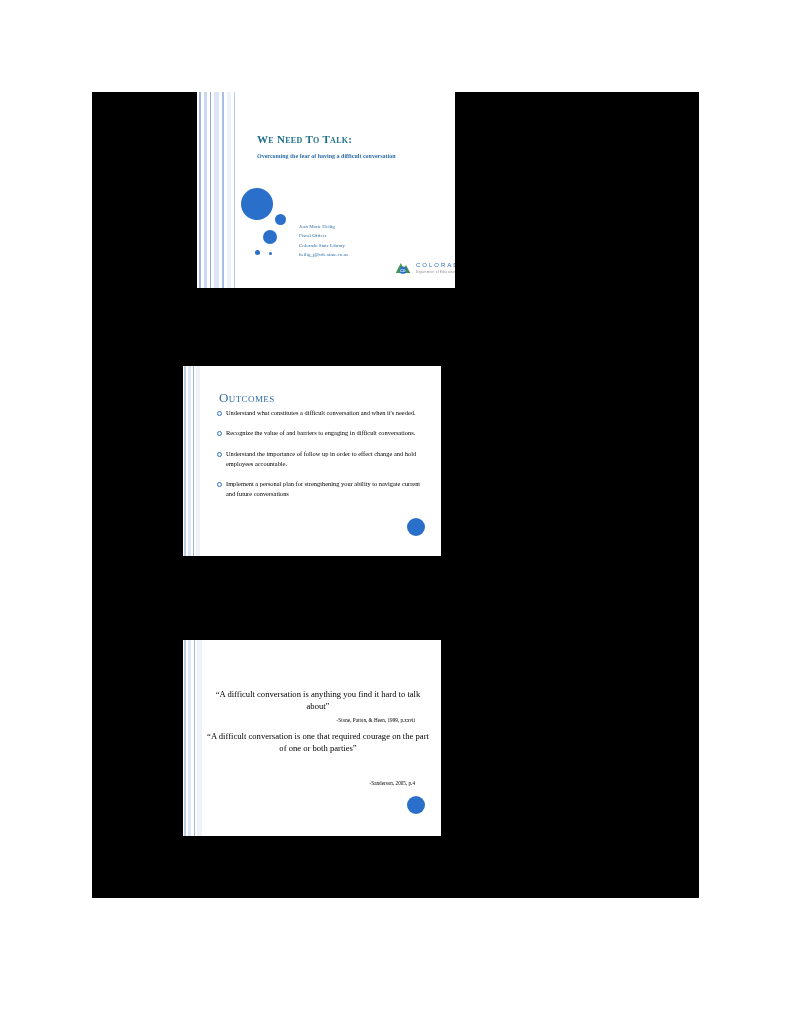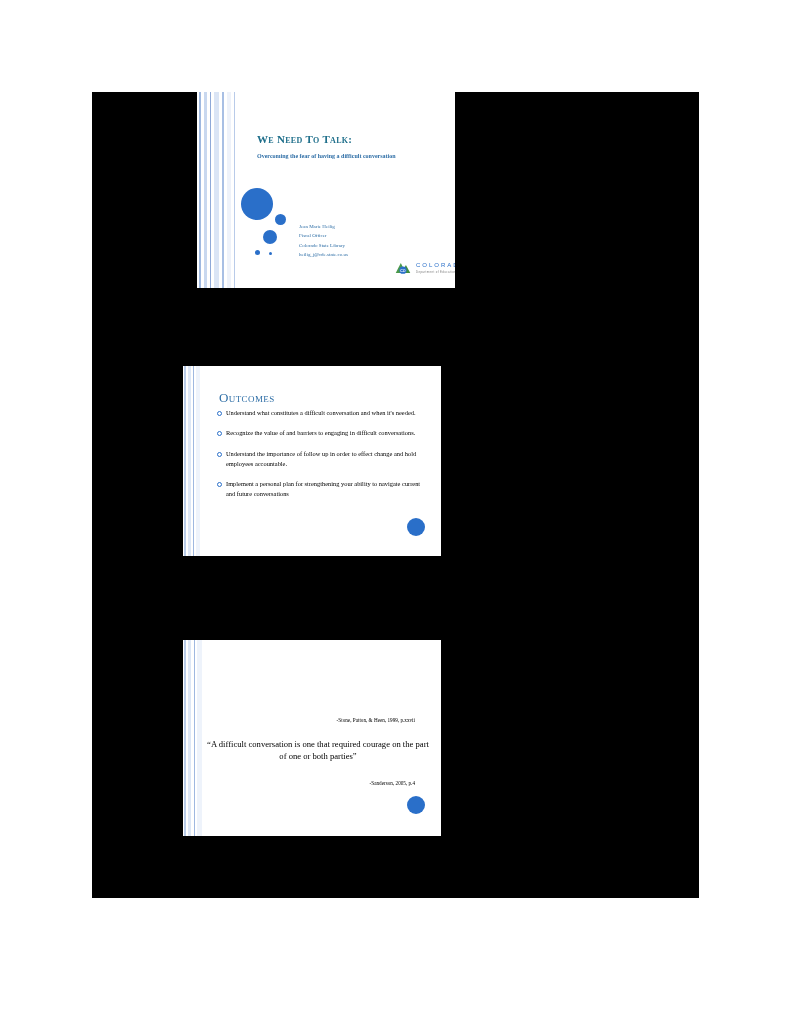--- a/index.html
+++ b/index.html
@@ -207,21 +207,21 @@
   #slide3 .quote {
     position: absolute;
     left: 0;
     right: 10px;
     text-align: center;
     font-size: 8.6px;
     line-height: 1.45;
     color: #000000;
   }
   #slide3 .quote1 { top: 48px; }
-  #slide3 .quote2 { top: 98px; }
+  #slide3 .quote2 { top: 90px; }
   #slide3 .cite {
     position: absolute;
     right: 26px;
     font-size: 5.2px;
     color: #000000;
   }
   #slide3 .cite1 { top: 77px; }
   #slide3 .cite2 { top: 140px; }
   #slide3 .corner-dot {
     position: absolute;
@@ -302,18 +302,19 @@
 </div>
 
 <div class="slide" id="slide3">
   <div class="stripes" style="width:22px;">
     <div class="stripe" style="left:1px;  width:2px; background:#b8cbe8;"></div>
     <div class="stripe" style="left:5px;  width:3px; background:#dde7f6;"></div>
     <div class="stripe" style="left:11px; width:1px; background:#9fb8e0;"></div>
     <div class="stripe" style="left:14px; width:5px; background:#eef3fb;"></div>
   </div>
   <div class="body">
+    <div class="quote quote1">“A difficult conversation is anything you find it hard to talk about”</div>
     <div class="cite cite1">-Stone, Patton, &amp; Heen, 1999, p.xxvii</div>
     <div class="quote quote2">“A difficult conversation is one that required courage on the part of one or both parties”</div>
     <div class="cite cite2">-Sanderson, 2005, p.4</div>
     <div class="corner-dot"></div>
   </div>
 </div>
 
 </body></html>

